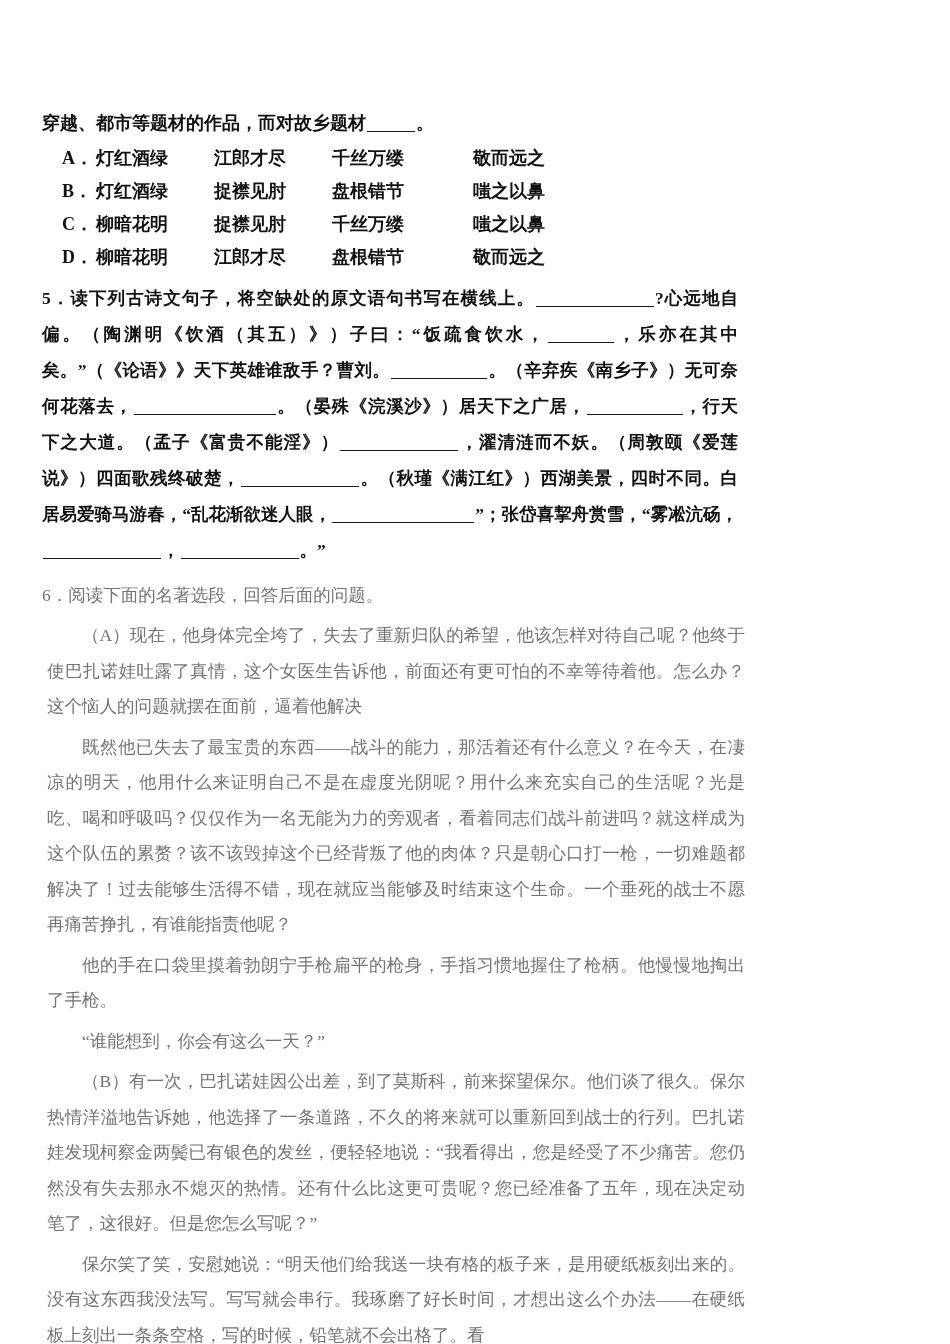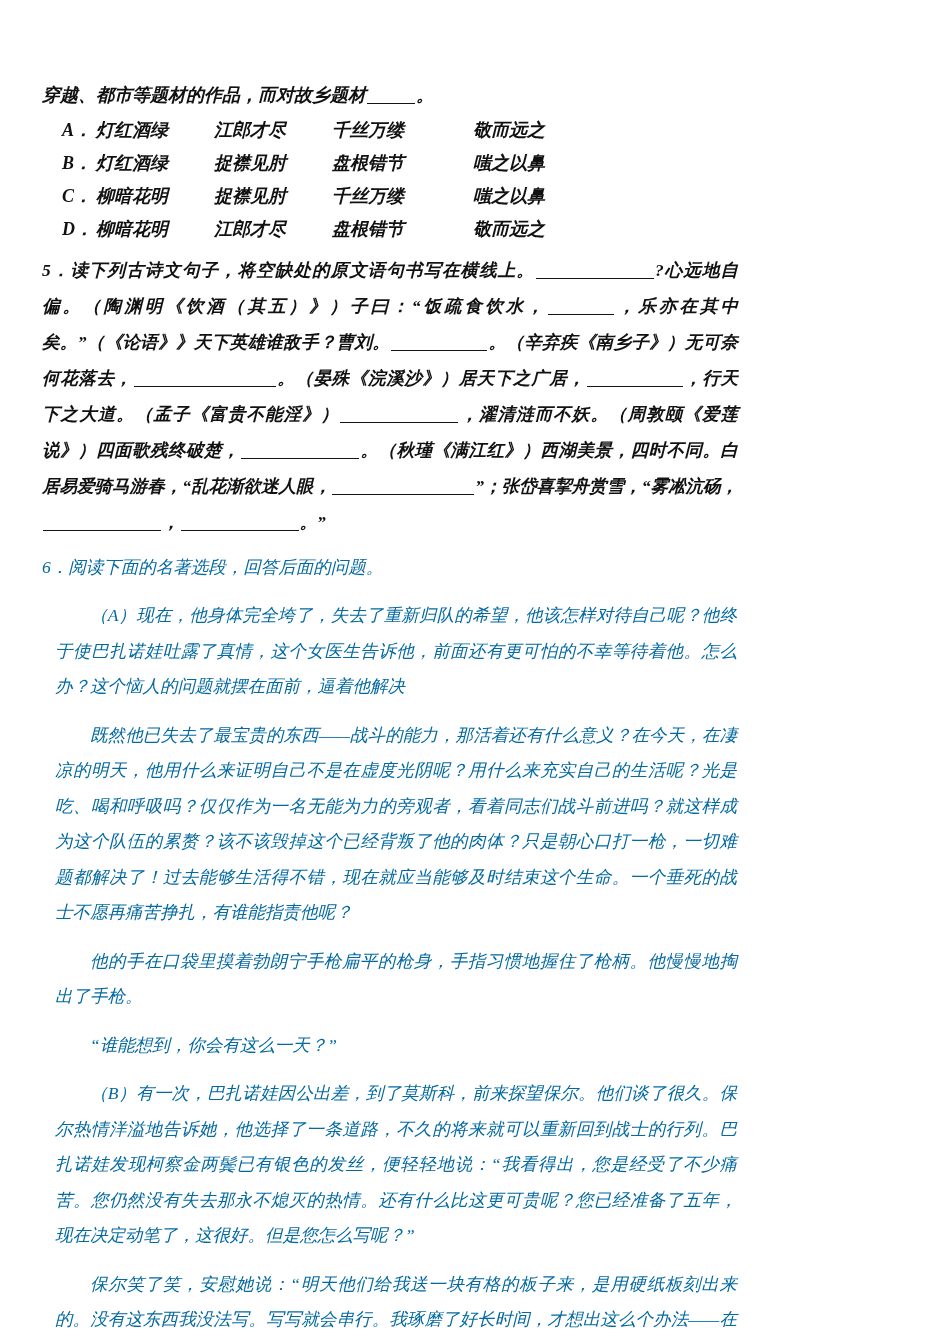--- a/index.html
+++ b/index.html
@@ -12,22 +12,21 @@
     font-family: "Liberation Serif", "DejaVu Serif", serif;
     color: #111111;
   }
   .page {
     position: relative;
     width: 780px;
     height: 1344px;
     background: #ffffff;
     overflow: hidden;
     box-sizing: border-box;
-    padding: 78px 30px 0 42px;
-    font-style: italic;
+    padding: 106px 30px 0 42px;
   }
 
   
   .stem-tail {
     font-size: 18px;
     line-height: 34px;
     font-weight: bold;
     margin: 0 0 2px 0;
   }
 
@@ -85,27 +84,27 @@
   .q6-stem {
     font-size: 17.5px;
     line-height: 35px;
     margin: 10px 0 0 0;
   }
   .para {
     font-size: 17.5px;
     line-height: 35.5px;
     text-align: justify;
     text-justify: inter-ideograph;
-    margin: 13px;
+    margin: 5px;
   }
   .indent2 { text-indent: 2em; }
 
   
   .prose {
-    color: #0369a1;
+    color: #737373;
   }
 </style>
 </head>
 <body>
 
 <div class="page">
 
   <div class="stem-tail">
     <span>穿越、都市等题材的作品，而对故乡题材</span><span class="blank xs"></span><span>。</span>
   </div>

